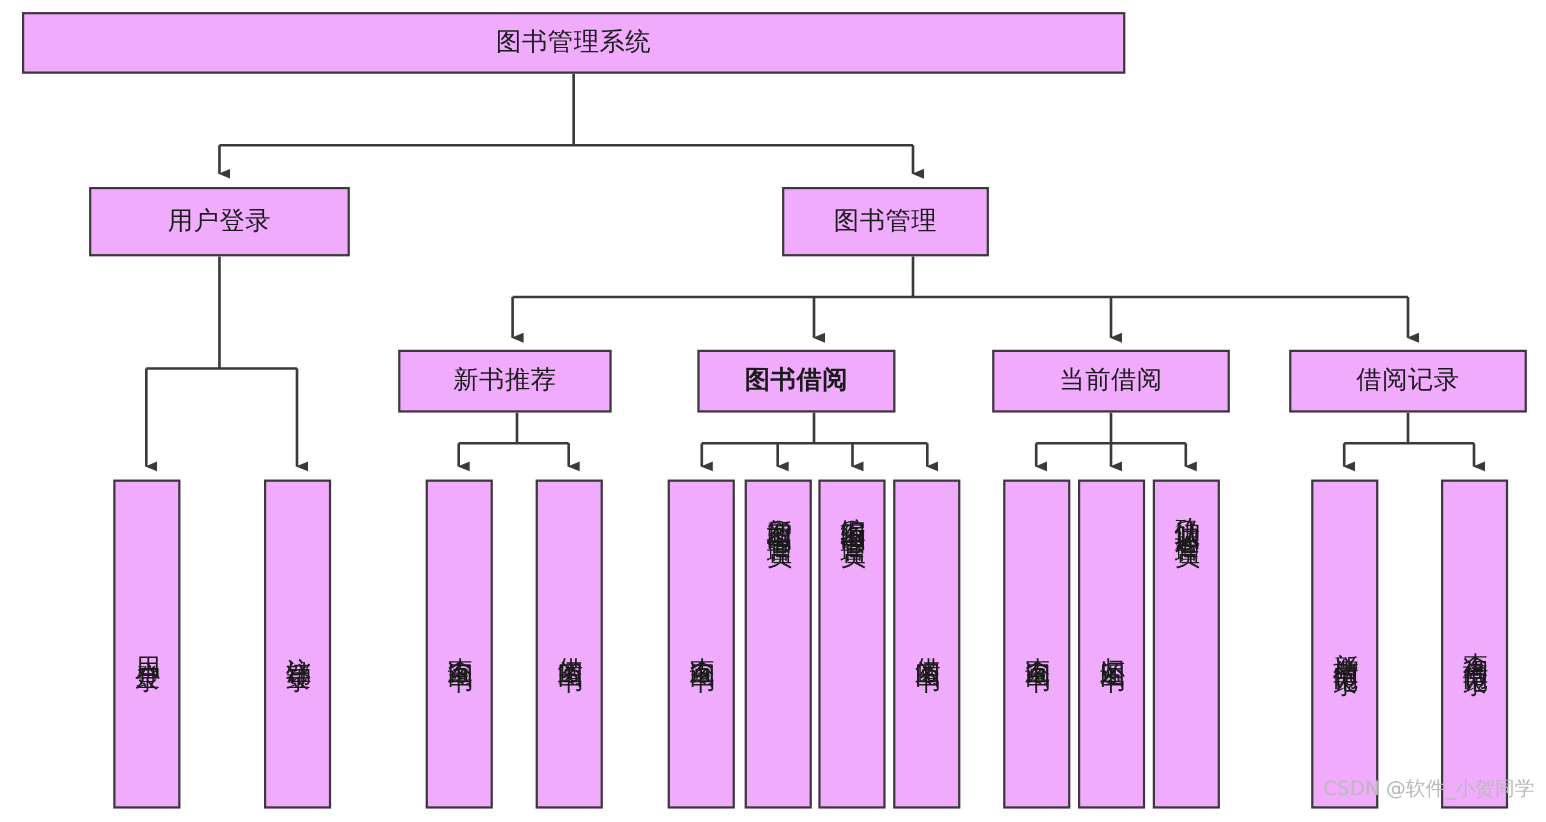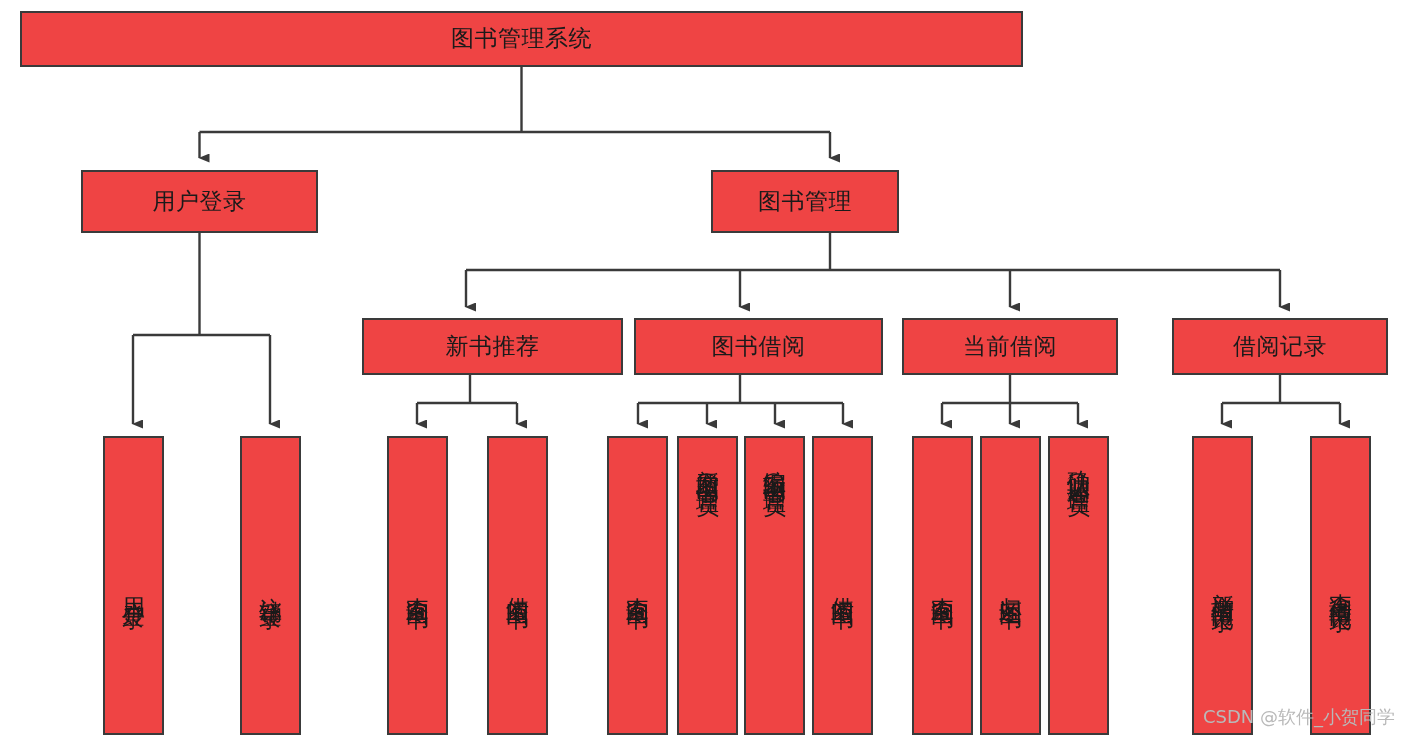--- a/index.html
+++ b/index.html
@@ -22,21 +22,21 @@
     position: absolute;
     left: 0;
     top: 0;
     width: 1405px;
     height: 747px;
   }
   
   .node {
     position: absolute;
     box-sizing: border-box;
-    background: #ef4444;
+    background: #f0abfc;
     border: 2.2px solid #3a3a3a;
     display: flex;
     align-items: center;
     justify-content: center;
     z-index: 3;
   }
   .node .node-label {
     color: #1a1a1a;
     line-height: 1.18;
     text-align: center;
@@ -142,25 +142,25 @@
   </div>
 
   <div class="node horiz" style="left:81px; top:170px; width:237px; height:63px;">
     <span class="node-label">用户登录</span>
   </div>
 
   <div class="node horiz" style="left:711px; top:170px; width:188px; height:63px;">
     <span class="node-label">图书管理</span>
   </div>
 
-  <div class="node horiz" style="left:362px; top:318px; width:261px; height:57px;">
+  <div class="node horiz" style="left:362px; top:318px; width:194px; height:57px;">
     <span class="node-label">新书推荐</span>
   </div>
 
-  <div class="node horiz" style="left:634px; top:318px; width:249px; height:57px;">
+  <div class="node horiz" style="left:634px; top:318px; width:180px; height:57px;font-weight:bold;">
     <span class="node-label">图书借阅</span>
   </div>
 
   <div class="node horiz" style="left:902px; top:318px; width:216px; height:57px;">
     <span class="node-label">当前借阅</span>
   </div>
 
   <div class="node horiz" style="left:1172px; top:318px; width:216px; height:57px;">
     <span class="node-label">借阅记录</span>
   </div>

